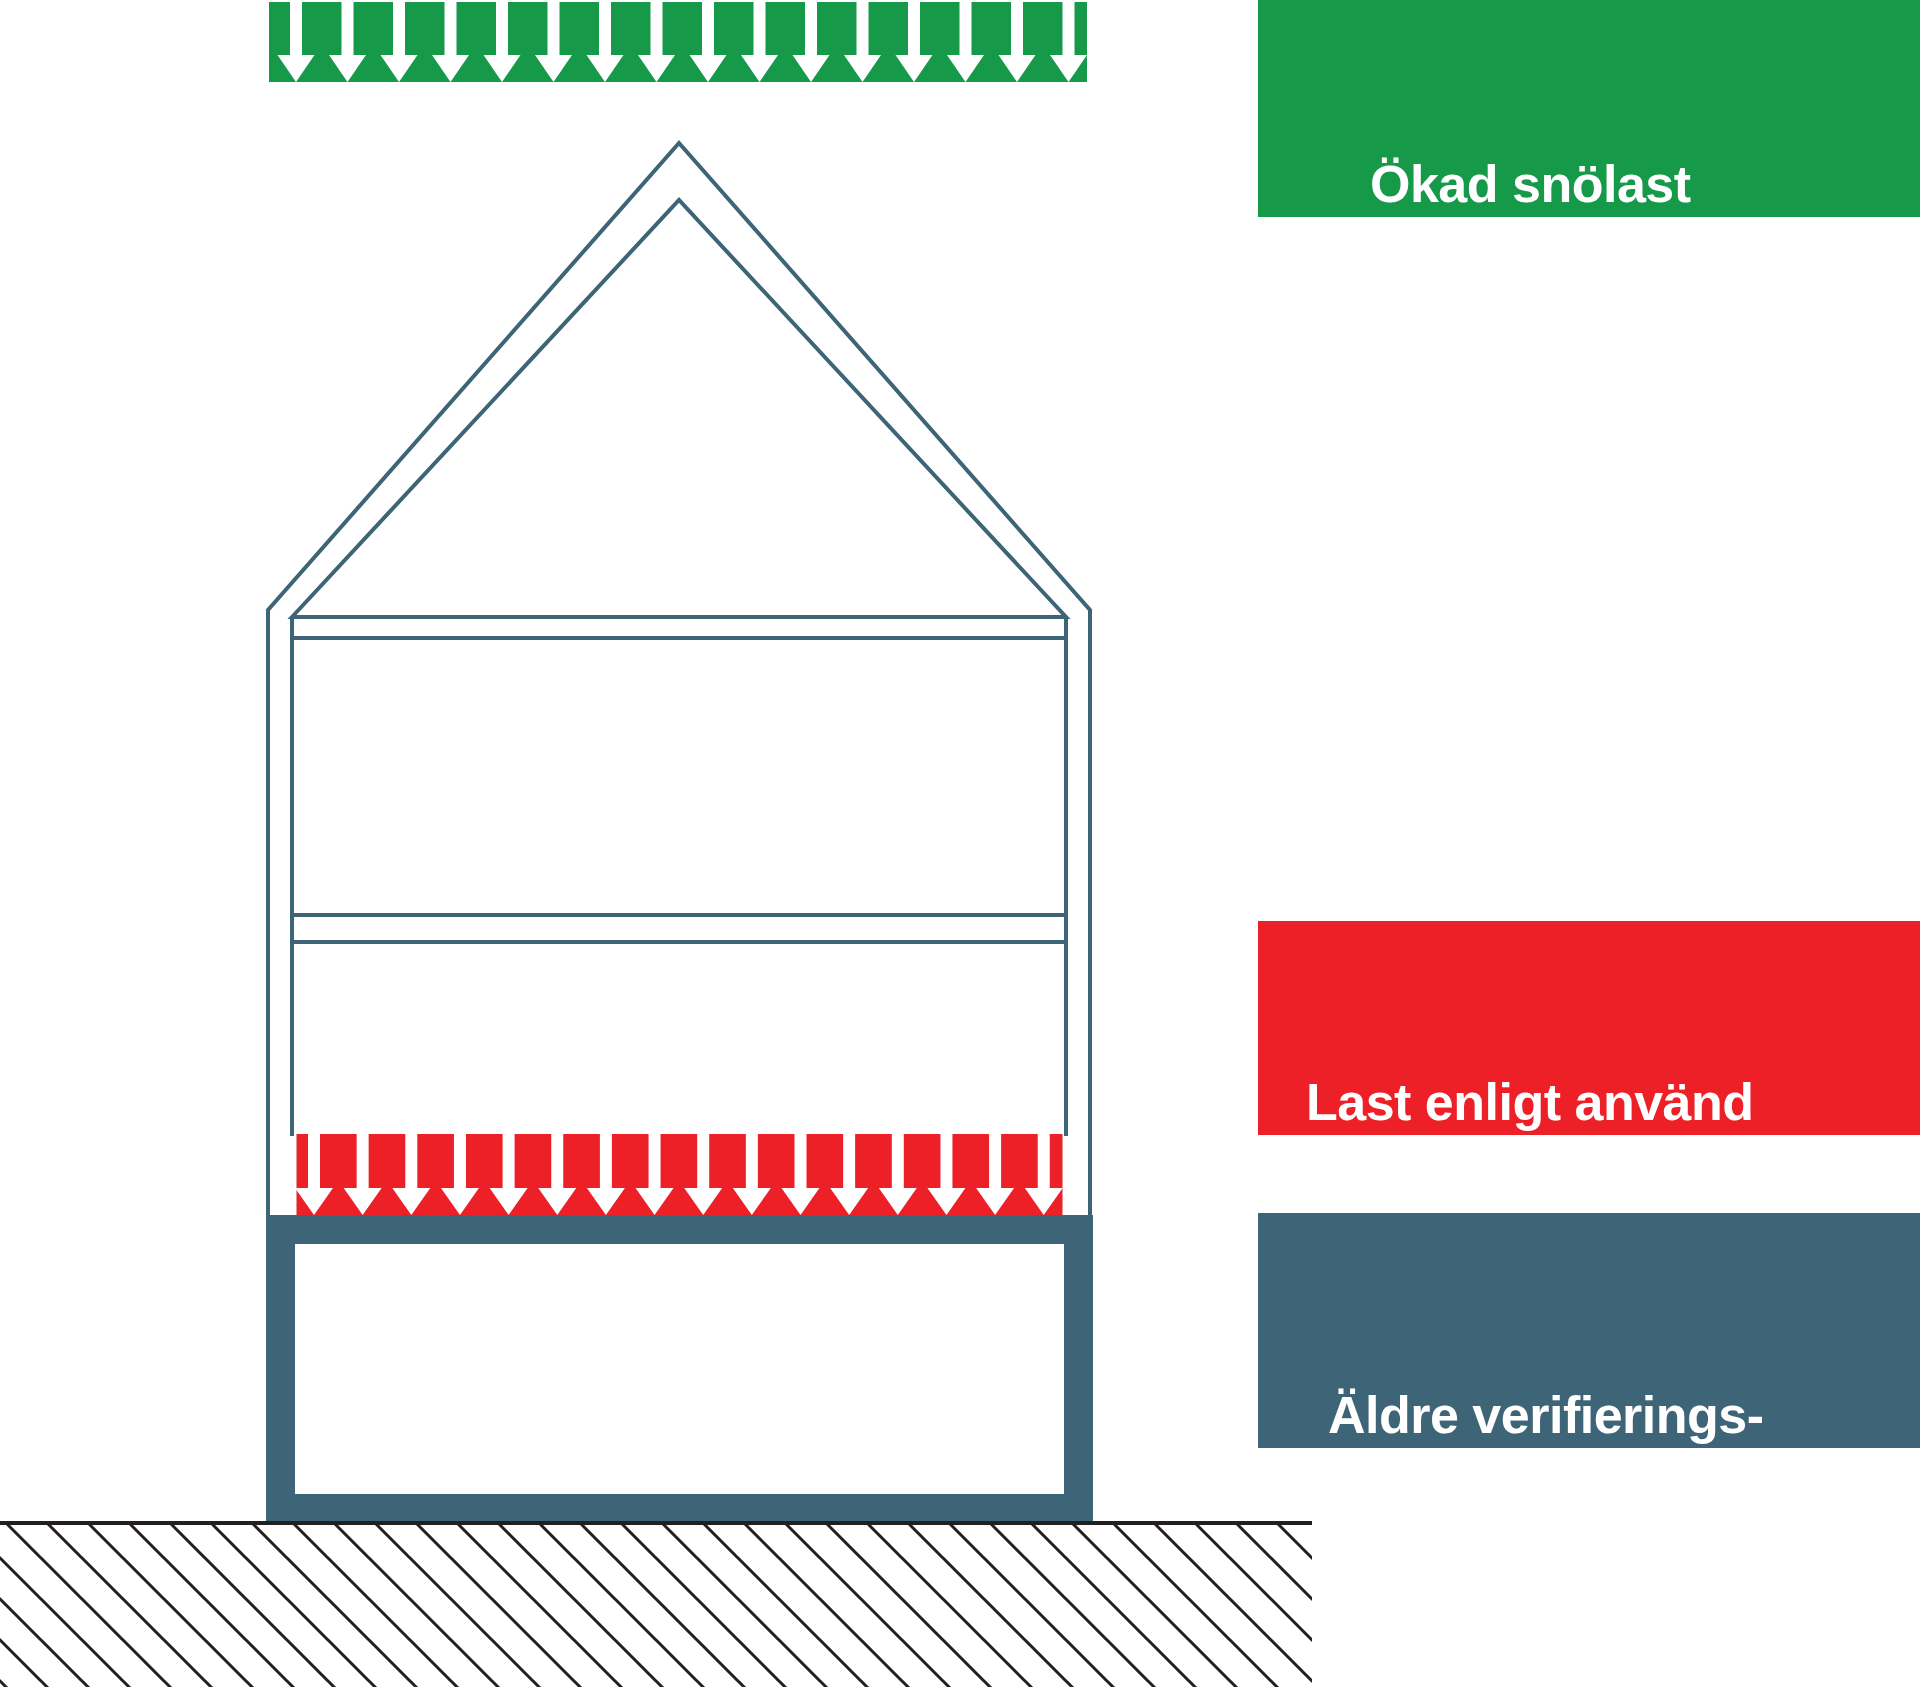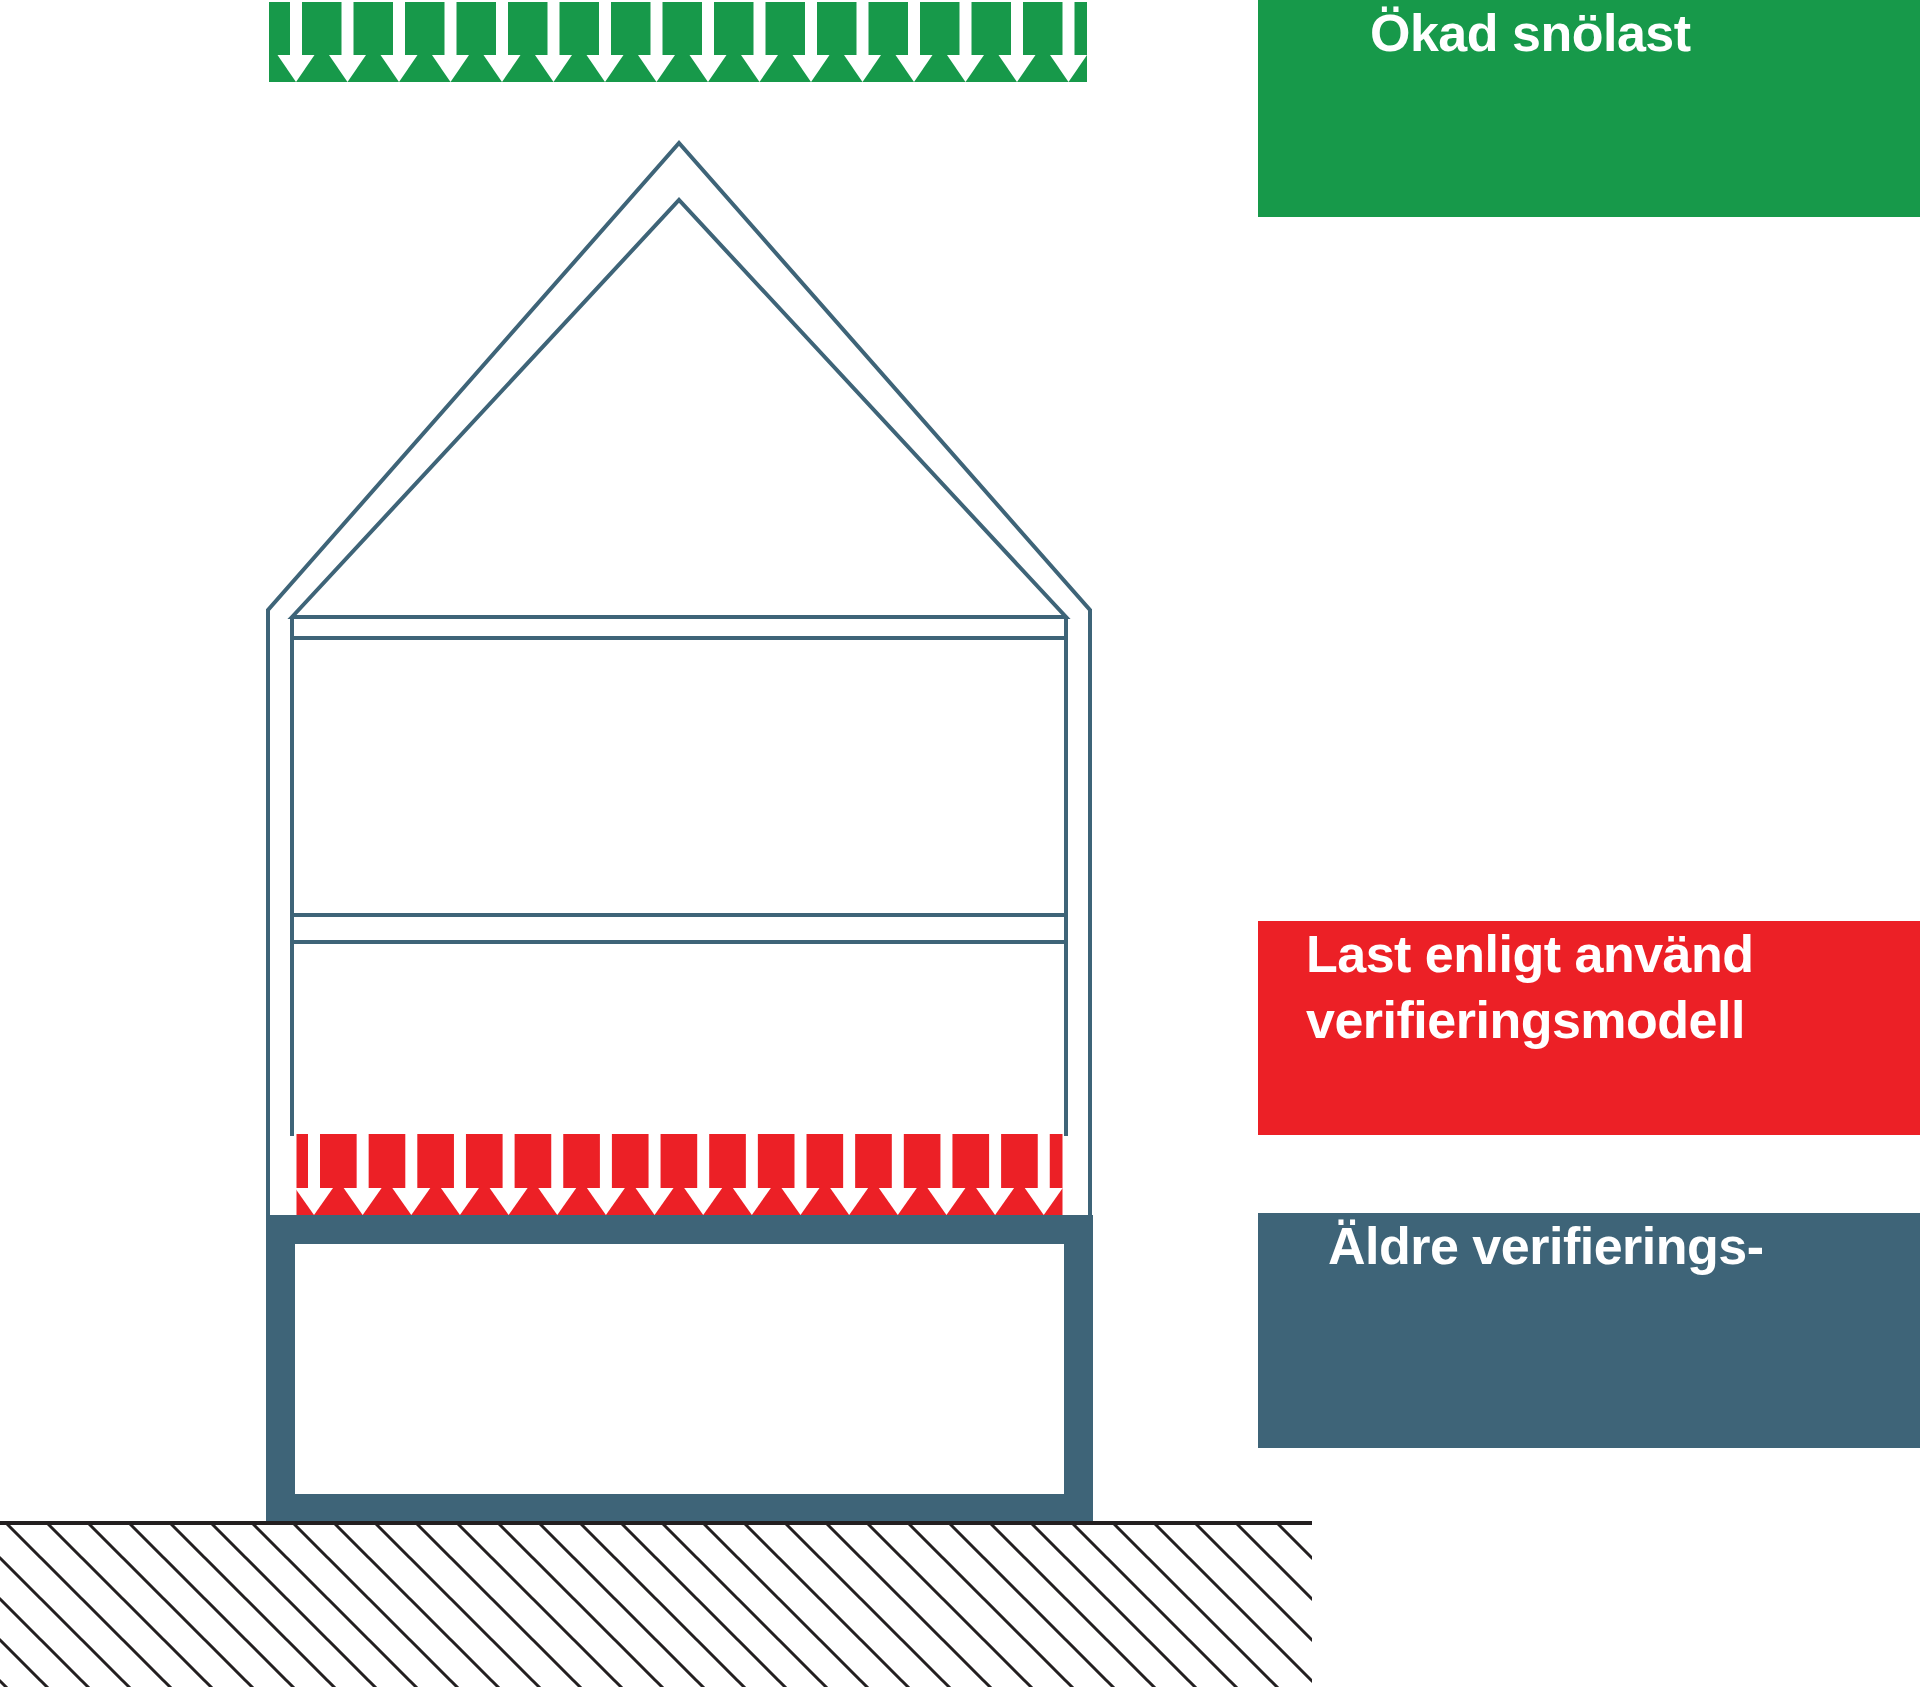--- a/index.html
+++ b/index.html
@@ -14,21 +14,21 @@
   .stage{position:relative;width:1920px;height:1687px;overflow:hidden;background:#fff;}
   svg.diagram{position:absolute;left:0;top:0;width:1920px;height:1687px;display:block;}
 
   .thin{stroke:var(--c-slate);stroke-width:4;fill:none;}
   .thick{stroke:var(--c-slate);stroke-width:29;fill:none;}
   .groundline{stroke:var(--c-ink);stroke-width:4;}
 
   .label{
     position:absolute;left:1258px;width:662px;
     color:var(--c-text);font-weight:bold;font-size:52px;line-height:66px;
-    display:flex;flex-direction:column;justify-content:flex-start;
+    display:flex;flex-direction:column;justify-content:flex-end;
     box-sizing:border-box;letter-spacing:-0.5px;
   }
   .label.green{top:0;height:217px;background:var(--c-green);padding-left:112px;}
   .label.red{top:921px;height:214px;background:var(--c-red);padding-left:48px;}
   .label.slate{top:1213px;height:235px;background:var(--c-slate);padding-left:70px;}
 </style>
 </head>
 <body>
 
 <div class="stage">
@@ -129,20 +129,19 @@
       <rect x="0" y="1525" width="1312" height="162" fill="url(#hatch)"></rect>
     </g>
   </svg>
 
   <div class="label green">
     <span>Ökad snölast</span>
   </div>
 
   <div class="label red">
     <span>Last enligt använd</span>
-    <span>verifieringsmodell</span>
   </div>
 
   <div class="label slate">
     <span>Äldre verifierings-</span>
   </div>
 
 </div>
 
 </body></html>

